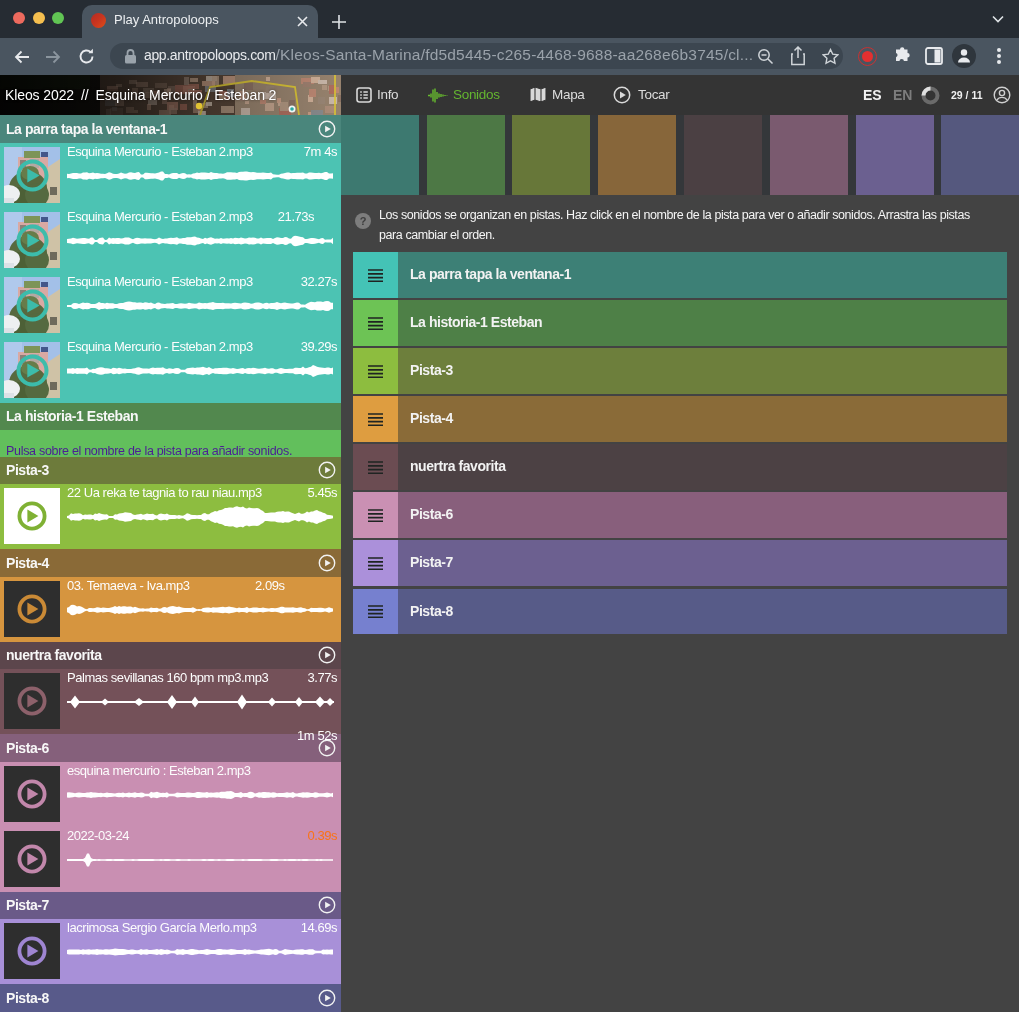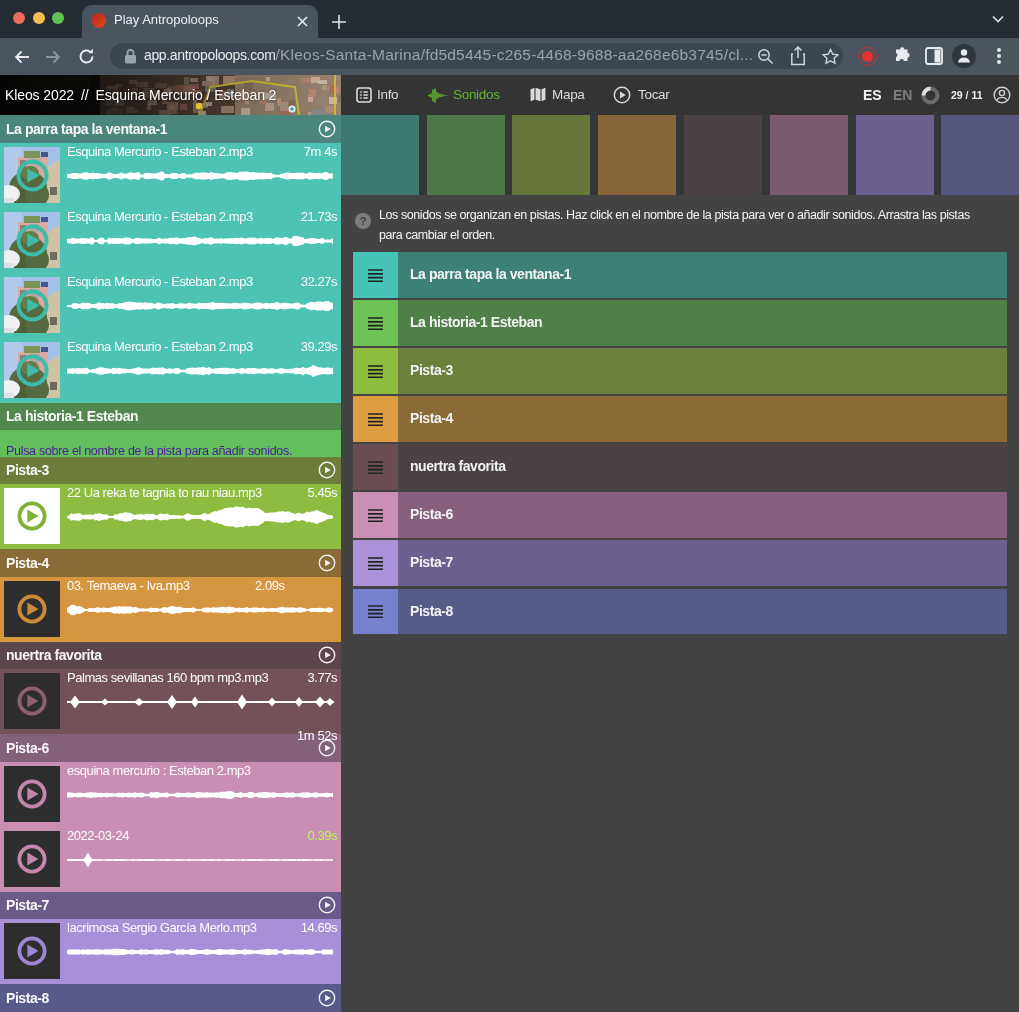--- a/index.html
+++ b/index.html
@@ -53,21 +53,21 @@
       <ellipse cx="14" cy="51" rx="13" ry="11" fill="#4d6036"></ellipse>
       <ellipse cx="33" cy="48" rx="12" ry="12" fill="#556a40"></ellipse>
       <ellipse cx="26" cy="26" rx="9" ry="7" fill="#677c4a"></ellipse>
       <ellipse cx="5" cy="47" rx="11" ry="9" fill="#eef0f2"></ellipse>
       <rect x="0" y="51" width="10" height="5" fill="#dde1e6"></rect>
     </svg><div style="position:absolute;left:11.5px;top:11.5px"><svg width="33" height="33" viewBox="0 0 33 33">
         <circle cx="16.5" cy="16.5" r="14.0" fill="none" stroke="#3cbcab" stroke-width="4.0"></circle>
         <path d="M11.3,9.4 L23.6,16.5 L11.3,23.6 Z" fill="#3cbcab"></path>
       </svg></div></div>
 <div style="position:absolute;left:67px;top:209px;width:226px;height:15px;line-height:15px;font-size:13px;letter-spacing:-0.45px;color:#fdfdfd;white-space:nowrap">Esquina Mercurio - Esteban 2.mp3</div>
-<div style="position:absolute;left:255px;top:209px;width:82px;height:15px;line-height:15px;font-size:13px;letter-spacing:-0.45px;color:#fdfdfd;text-align:right">21.73s</div>
+<div style="position:absolute;left:255px;top:209px;width:82px;height:15px;line-height:15px;font-size:13px;letter-spacing:-0.45px;color:#fdfdfd;text-align:center">21.73s</div>
 <svg style="position:absolute;left:67px;top:226px" width="267" height="30" viewBox="0 -15 267 30">
     <path d="M0,-2.0 L2,-2.2 L4,-2.5 L6,-3.3 L8,-2.8 L10,-2.3 L12,-2.6 L14,-2.8 L16,-2.9 L18,-2.9 L20,-2.6 L22,-2.2 L24,-3.4 L26,-3.4 L28,-1.1 L30,-1.1 L32,-2.8 L34,-3.3 L36,-3.5 L38,-1.1 L40,-1.3 L42,-3.4 L44,-2.6 L46,-3.1 L48,-2.8 L50,-3.1 L52,-3.0 L54,-2.6 L56,-2.7 L58,-3.6 L60,-3.5 L62,-3.6 L64,-2.6 L66,-1.8 L68,-2.7 L70,-3.2 L72,-3.1 L74,-2.4 L76,-2.6 L78,-2.7 L80,-2.5 L82,-2.4 L84,-2.4 L86,-2.0 L88,-1.7 L90,-2.3 L92,-3.5 L94,-2.6 L96,-1.9 L98,-2.5 L100,-2.6 L102,-2.9 L104,-3.2 L106,-3.0 L108,-3.2 L110,-3.7 L112,-2.6 L114,-2.5 L116,-2.9 L118,-3.1 L120,-3.7 L122,-3.7 L124,-3.8 L126,-4.2 L128,-4.5 L130,-3.5 L132,-3.3 L134,-2.5 L136,-2.1 L138,-3.3 L140,-2.5 L142,-3.2 L144,-3.8 L146,-2.9 L148,-2.2 L150,-2.4 L152,-2.3 L154,-2.9 L156,-2.3 L158,-2.4 L160,-2.7 L162,-2.5 L164,-2.9 L166,-2.6 L168,-3.3 L170,-3.0 L172,-2.7 L174,-3.4 L176,-2.9 L178,-2.5 L180,-2.7 L182,-3.5 L184,-3.3 L186,-3.5 L188,-3.3 L190,-2.4 L192,-2.5 L194,-3.6 L196,-2.6 L198,-2.8 L200,-3.1 L202,-3.1 L204,-3.1 L206,-2.1 L208,-2.9 L210,-3.7 L212,-3.5 L214,-3.0 L216,-2.9 L218,-4.1 L220,-3.8 L222,-2.4 L224,-2.3 L226,-4.5 L228,-5.2 L230,-5.1 L232,-4.5 L234,-4.0 L236,-3.7 L238,-2.0 L240,-1.9 L242,-2.5 L244,-3.1 L246,-3.1 L248,-2.8 L250,-2.2 L252,-1.8 L254,-2.8 L256,-2.9 L258,-1.2 L260,-1.4 L262,-1.4 L264,-1.4 L266,-3.2 L266,3.2 L264,1.4 L262,1.4 L260,1.4 L258,1.2 L256,2.9 L254,2.8 L252,1.8 L250,2.2 L248,2.8 L246,3.1 L244,3.1 L242,2.5 L240,1.9 L238,2.0 L236,3.7 L234,4.0 L232,4.5 L230,5.1 L228,5.2 L226,4.5 L224,2.3 L222,2.4 L220,3.8 L218,4.1 L216,2.9 L214,3.0 L212,3.5 L210,3.7 L208,2.9 L206,2.1 L204,3.1 L202,3.1 L200,3.1 L198,2.8 L196,2.6 L194,3.6 L192,2.5 L190,2.4 L188,3.3 L186,3.5 L184,3.3 L182,3.5 L180,2.7 L178,2.5 L176,2.9 L174,3.4 L172,2.7 L170,3.0 L168,3.3 L166,2.6 L164,2.9 L162,2.5 L160,2.7 L158,2.4 L156,2.3 L154,2.9 L152,2.3 L150,2.4 L148,2.2 L146,2.9 L144,3.8 L142,3.2 L140,2.5 L138,3.3 L136,2.1 L134,2.5 L132,3.3 L130,3.5 L128,4.5 L126,4.2 L124,3.8 L122,3.7 L120,3.7 L118,3.1 L116,2.9 L114,2.5 L112,2.6 L110,3.7 L108,3.2 L106,3.0 L104,3.2 L102,2.9 L100,2.6 L98,2.5 L96,1.9 L94,2.6 L92,3.5 L90,2.3 L88,1.7 L86,2.0 L84,2.4 L82,2.4 L80,2.5 L78,2.7 L76,2.6 L74,2.4 L72,3.1 L70,3.2 L68,2.7 L66,1.8 L64,2.6 L62,3.6 L60,3.5 L58,3.6 L56,2.7 L54,2.6 L52,3.0 L50,3.1 L48,2.8 L46,3.1 L44,2.6 L42,3.4 L40,1.3 L38,1.1 L36,3.5 L34,3.3 L32,2.8 L30,1.1 L28,1.1 L26,3.4 L24,3.4 L22,2.2 L20,2.6 L18,2.9 L16,2.9 L14,2.8 L12,2.6 L10,2.3 L8,2.8 L6,3.3 L4,2.5 L2,2.2 L0,2.0 Z" fill="#ffffff" fill-opacity="1.0"></path>
   </svg>
 <div style="position:absolute;left:0;top:273px;width:341px;height:65px;background:#4cc3b3"></div>
 <div style="position:absolute;left:4px;top:277px;width:56px;height:56px;overflow:hidden"><svg width="56" height="56" viewBox="0 0 56 56">
       <rect width="56" height="56" fill="#a3c0e8"></rect>
       <rect x="0" y="0" width="18" height="56" fill="#b0c9ec"></rect>
       <rect x="14" y="10" width="30" height="22" fill="#d9a9a3"></rect>
       <rect x="16" y="13" width="6" height="9" fill="#8d8078"></rect>
       <rect x="26" y="12" width="9" height="9" fill="#b3a8a2"></rect>
@@ -199,21 +199,21 @@
     <path d="M0,-2.5 L2,-2.8 L4,-2.6 L6,-2.2 L8,-1.7 L10,-2.2 L12,-2.6 L14,-2.3 L16,-1.9 L18,-2.0 L20,-2.6 L22,-2.5 L24,-3.0 L26,-2.6 L28,-2.4 L30,-2.3 L32,-2.1 L34,-2.3 L36,-1.8 L38,-2.1 L40,-2.5 L42,-2.1 L44,-2.0 L46,-1.7 L48,-1.5 L50,-2.0 L52,-2.2 L54,-2.0 L56,-2.4 L58,-1.8 L60,-2.0 L62,-2.4 L64,-2.1 L66,-2.3 L68,-2.8 L70,-2.0 L72,-2.0 L74,-2.4 L76,-2.2 L78,-1.2 L80,-1.2 L82,-1.3 L84,-3.3 L86,-2.6 L88,-2.8 L90,-3.2 L92,-2.4 L94,-2.1 L96,-2.2 L98,-1.9 L100,-2.7 L102,-1.2 L104,-1.2 L106,-1.2 L108,-1.4 L110,-2.4 L112,-2.3 L114,-2.0 L116,-2.0 L118,-2.1 L120,-2.5 L122,-2.5 L124,-2.2 L126,-2.0 L128,-2.3 L130,-3.1 L132,-3.1 L134,-2.7 L136,-2.4 L138,-2.5 L140,-3.1 L142,-2.2 L144,-2.5 L146,-2.2 L148,-2.6 L150,-2.7 L152,-2.6 L154,-3.3 L156,-3.2 L158,-3.3 L160,-3.7 L162,-3.7 L164,-4.0 L166,-3.3 L168,-2.1 L170,-1.9 L172,-2.2 L174,-3.0 L176,-1.7 L178,-2.1 L180,-2.0 L182,-2.9 L184,-3.2 L186,-2.8 L188,-1.5 L190,-2.1 L192,-2.7 L194,-2.6 L196,-3.0 L198,-2.9 L200,-2.7 L202,-2.8 L204,-2.3 L206,-2.7 L208,-2.6 L210,-1.8 L212,-1.9 L214,-2.1 L216,-1.9 L218,-2.2 L220,-2.8 L222,-2.3 L224,-2.3 L226,-2.9 L228,-1.8 L230,-1.6 L232,-2.1 L234,-2.3 L236,-2.8 L238,-2.4 L240,-2.7 L242,-2.6 L244,-2.1 L246,-2.1 L248,-2.7 L250,-2.6 L252,-1.7 L254,-1.7 L256,-1.8 L258,-2.1 L260,-2.6 L262,-2.0 L264,-1.4 L266,-2.2 L266,2.2 L264,1.4 L262,2.0 L260,2.6 L258,2.1 L256,1.8 L254,1.7 L252,1.7 L250,2.6 L248,2.7 L246,2.1 L244,2.1 L242,2.6 L240,2.7 L238,2.4 L236,2.8 L234,2.3 L232,2.1 L230,1.6 L228,1.8 L226,2.9 L224,2.3 L222,2.3 L220,2.8 L218,2.2 L216,1.9 L214,2.1 L212,1.9 L210,1.8 L208,2.6 L206,2.7 L204,2.3 L202,2.8 L200,2.7 L198,2.9 L196,3.0 L194,2.6 L192,2.7 L190,2.1 L188,1.5 L186,2.8 L184,3.2 L182,2.9 L180,2.0 L178,2.1 L176,1.7 L174,3.0 L172,2.2 L170,1.9 L168,2.1 L166,3.3 L164,4.0 L162,3.7 L160,3.7 L158,3.3 L156,3.2 L154,3.3 L152,2.6 L150,2.7 L148,2.6 L146,2.2 L144,2.5 L142,2.2 L140,3.1 L138,2.5 L136,2.4 L134,2.7 L132,3.1 L130,3.1 L128,2.3 L126,2.0 L124,2.2 L122,2.5 L120,2.5 L118,2.1 L116,2.0 L114,2.0 L112,2.3 L110,2.4 L108,1.4 L106,1.2 L104,1.2 L102,1.2 L100,2.7 L98,1.9 L96,2.2 L94,2.1 L92,2.4 L90,3.2 L88,2.8 L86,2.6 L84,3.3 L82,1.3 L80,1.2 L78,1.2 L76,2.2 L74,2.4 L72,2.0 L70,2.0 L68,2.8 L66,2.3 L64,2.1 L62,2.4 L60,2.0 L58,1.8 L56,2.4 L54,2.0 L52,2.2 L50,2.0 L48,1.5 L46,1.7 L44,2.0 L42,2.1 L40,2.5 L38,2.1 L36,1.8 L34,2.3 L32,2.1 L30,2.3 L28,2.4 L26,2.6 L24,3.0 L22,2.5 L20,2.6 L18,2.0 L16,1.9 L14,2.3 L12,2.6 L10,2.2 L8,1.7 L6,2.2 L4,2.6 L2,2.8 L0,2.5 Z" fill="#ffffff" fill-opacity="1.0"></path>
   </svg>
 <div style="position:absolute;left:0;top:827px;width:341px;height:65px;background:#c98fb2"></div>
 <div style="position:absolute;left:4px;top:831px;width:56px;height:56px;background:#2e2e2e">
     <div style="position:absolute;left:13px;top:13px"><svg width="30" height="30" viewBox="0 0 30 30">
         <circle cx="15.0" cy="15.0" r="12.6" fill="none" stroke="#c287ab" stroke-width="3.8"></circle>
         <path d="M10.4,8.6 L21.4,15.0 L10.4,21.4 Z" fill="#c287ab"></path>
       </svg></div>
   </div>
 <div style="position:absolute;left:67px;top:828px;width:226px;height:15px;line-height:15px;font-size:13px;letter-spacing:-0.45px;color:#fdfdfd;white-space:nowrap">2022-03-24</div>
-<div style="position:absolute;left:255px;top:828px;width:82px;height:15px;line-height:15px;font-size:13px;letter-spacing:-0.45px;color:#bef264;text-align:right">0.39s</div>
+<div style="position:absolute;left:255px;top:828px;width:82px;height:15px;line-height:15px;font-size:13px;letter-spacing:-0.45px;color:#f97316;text-align:right">0.39s</div>
 <svg style="position:absolute;left:67px;top:845px" width="267" height="30" viewBox="0 -15 267 30">
     <path d="M0,-0.9 L2,-1.0 L4,-0.9 L6,-1.0 L8,-0.9 L10,-0.9 L12,-1.0 L14,-0.9 L16,-1.0 L18,-2.2 L20,-6.4 L22,-6.4 L24,-2.1 L26,-1.1 L28,-0.9 L30,-0.8 L32,-1.0 L34,-0.7 L36,-0.7 L38,-0.8 L40,-0.9 L42,-0.9 L44,-0.9 L46,-0.8 L48,-0.9 L50,-0.9 L52,-0.9 L54,-1.0 L56,-1.0 L58,-0.7 L60,-0.7 L62,-0.7 L64,-0.7 L66,-0.9 L68,-0.8 L70,-0.8 L72,-1.0 L74,-0.9 L76,-0.9 L78,-0.9 L80,-0.9 L82,-0.9 L84,-0.9 L86,-0.9 L88,-0.8 L90,-0.8 L92,-0.8 L94,-0.9 L96,-0.8 L98,-1.0 L100,-0.9 L102,-0.9 L104,-0.8 L106,-0.8 L108,-0.8 L110,-0.9 L112,-0.9 L114,-0.8 L116,-0.8 L118,-0.8 L120,-0.8 L122,-0.9 L124,-0.8 L126,-0.8 L128,-0.8 L130,-0.7 L132,-0.7 L134,-0.7 L136,-0.9 L138,-0.9 L140,-0.7 L142,-0.9 L144,-0.9 L146,-1.0 L148,-0.8 L150,-0.8 L152,-0.9 L154,-0.8 L156,-0.8 L158,-0.8 L160,-0.9 L162,-1.0 L164,-0.9 L166,-0.9 L168,-0.7 L170,-0.7 L172,-0.7 L174,-0.8 L176,-0.9 L178,-0.7 L180,-0.8 L182,-1.0 L184,-0.9 L186,-1.0 L188,-0.9 L190,-0.9 L192,-0.9 L194,-0.9 L196,-0.8 L198,-0.7 L200,-0.8 L202,-0.8 L204,-0.9 L206,-0.9 L208,-1.0 L210,-1.0 L212,-0.7 L214,-0.7 L216,-0.8 L218,-0.9 L220,-0.8 L222,-0.9 L224,-0.9 L226,-0.9 L228,-0.9 L230,-0.8 L232,-0.9 L234,-0.8 L236,-0.9 L238,-1.0 L240,-1.0 L242,-0.7 L244,-0.7 L246,-0.7 L248,-0.7 L250,-0.9 L252,-0.8 L254,-0.9 L256,-0.8 L258,-0.8 L260,-0.8 L262,-0.7 L264,-0.7 L266,-0.7 L266,0.7 L264,0.7 L262,0.7 L260,0.8 L258,0.8 L256,0.8 L254,0.9 L252,0.8 L250,0.9 L248,0.7 L246,0.7 L244,0.7 L242,0.7 L240,1.0 L238,1.0 L236,0.9 L234,0.8 L232,0.9 L230,0.8 L228,0.9 L226,0.9 L224,0.9 L222,0.9 L220,0.8 L218,0.9 L216,0.8 L214,0.7 L212,0.7 L210,1.0 L208,1.0 L206,0.9 L204,0.9 L202,0.8 L200,0.8 L198,0.7 L196,0.8 L194,0.9 L192,0.9 L190,0.9 L188,0.9 L186,1.0 L184,0.9 L182,1.0 L180,0.8 L178,0.7 L176,0.9 L174,0.8 L172,0.7 L170,0.7 L168,0.7 L166,0.9 L164,0.9 L162,1.0 L160,0.9 L158,0.8 L156,0.8 L154,0.8 L152,0.9 L150,0.8 L148,0.8 L146,1.0 L144,0.9 L142,0.9 L140,0.7 L138,0.9 L136,0.9 L134,0.7 L132,0.7 L130,0.7 L128,0.8 L126,0.8 L124,0.8 L122,0.9 L120,0.8 L118,0.8 L116,0.8 L114,0.8 L112,0.9 L110,0.9 L108,0.8 L106,0.8 L104,0.8 L102,0.9 L100,0.9 L98,1.0 L96,0.8 L94,0.9 L92,0.8 L90,0.8 L88,0.8 L86,0.9 L84,0.9 L82,0.9 L80,0.9 L78,0.9 L76,0.9 L74,0.9 L72,1.0 L70,0.8 L68,0.8 L66,0.9 L64,0.7 L62,0.7 L60,0.7 L58,0.7 L56,1.0 L54,1.0 L52,0.9 L50,0.9 L48,0.9 L46,0.8 L44,0.9 L42,0.9 L40,0.9 L38,0.8 L36,0.7 L34,0.7 L32,1.0 L30,0.8 L28,0.9 L26,1.1 L24,2.1 L22,6.4 L20,6.4 L18,2.2 L16,1.0 L14,0.9 L12,1.0 L10,0.9 L8,0.9 L6,1.0 L4,0.9 L2,1.0 L0,0.9 Z" fill="#ffffff" fill-opacity="1.0"></path>
   </svg>
 <div style="position:absolute;left:0;top:892px;width:341px;height:27px;background:#6a5a88">
     <div style="position:absolute;left:6px;top:0;height:27px;line-height:27px;font-size:14px;letter-spacing:-0.45px;font-weight:bold;color:#f7f7f7;white-space:nowrap">Pista-7</div>
     <svg style="position:absolute;left:318px;top:4px" width="18" height="18" viewBox="0 0 18 18">
       <circle cx="9" cy="9" r="7.7" fill="none" stroke="#f2f2f2" stroke-width="1.4"></circle>
       <path d="M7.1,5.7 L12.8,9 L7.1,12.3 Z" fill="#f2f2f2"></path>
     </svg>
   </div>

